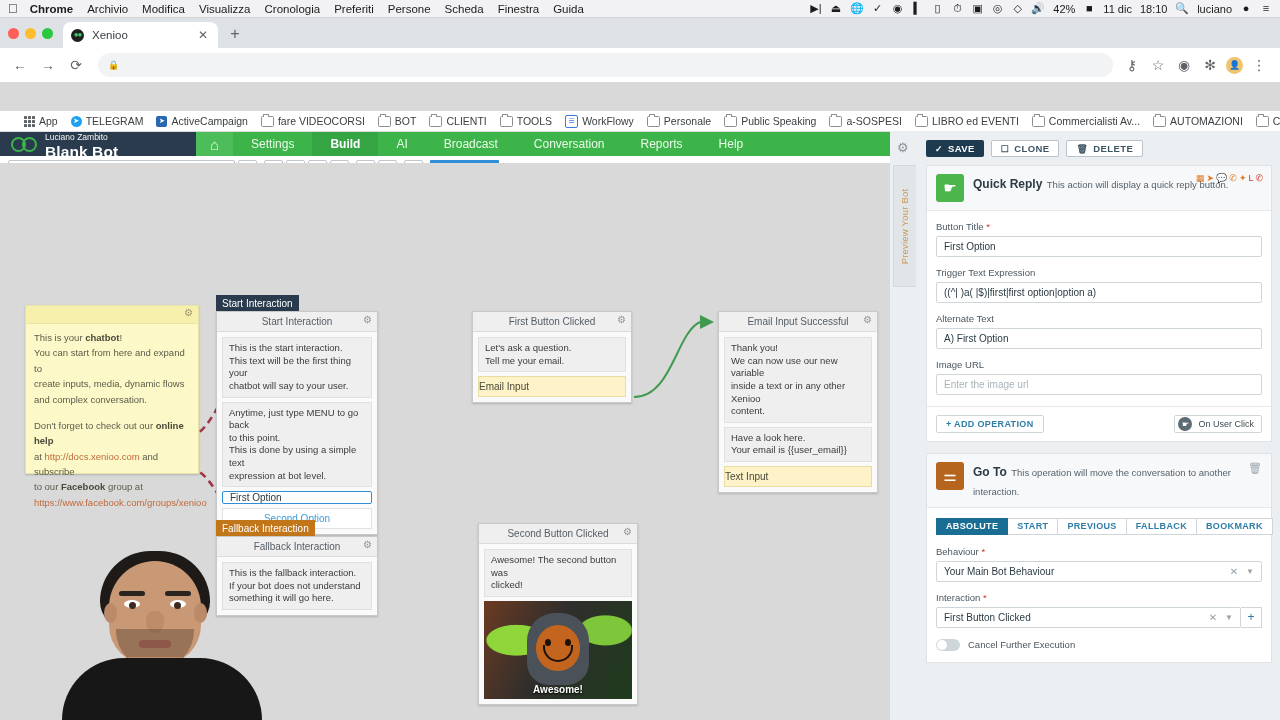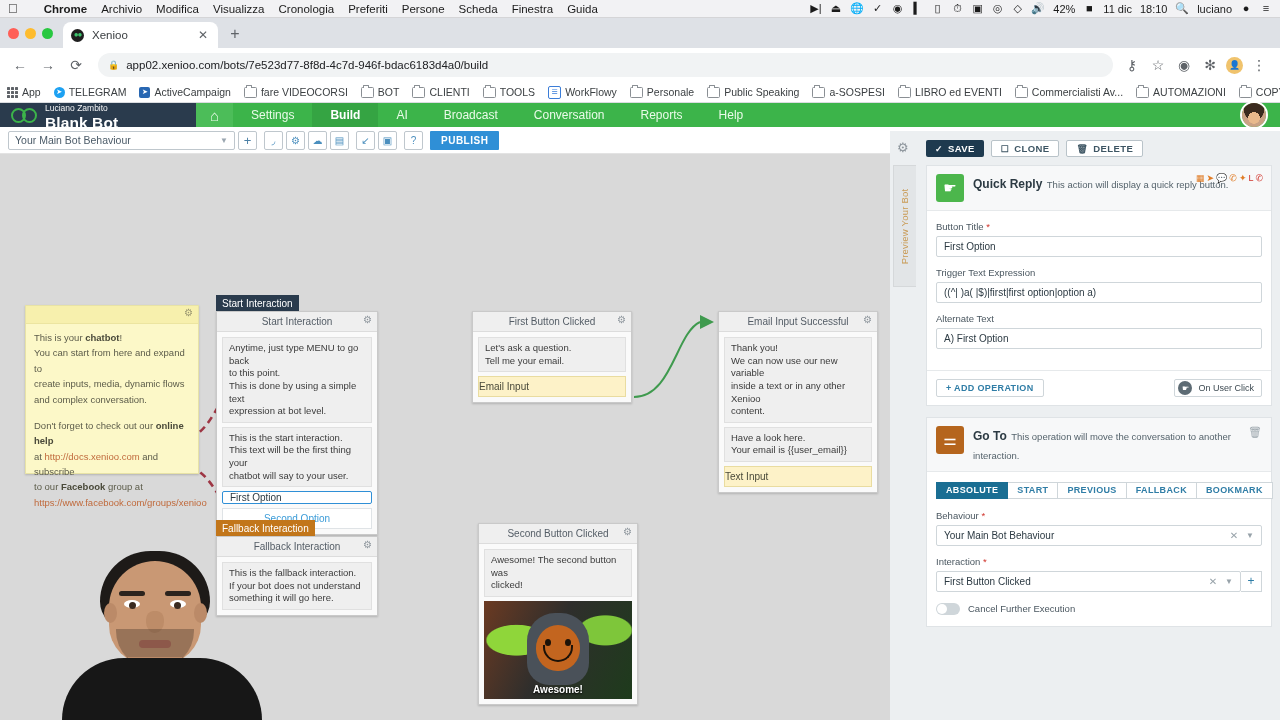--- a/index.html
+++ b/index.html
@@ -12,21 +12,21 @@
   .app{position:relative;width:1280px;height:720px;}
 
   
   .macbar{
     height:18px;background:#f2f2f4;display:flex;align-items:center;
     font-size:11.5px;color:#1b1b1b;padding:0 8px;box-sizing:border-box;
     border-bottom:1px solid #d5d5d7;
   }
   .macbar .apple{font-size:13px;margin-right:12px;line-height:1;}
   .macbar .mi{margin-right:14px;white-space:nowrap;}
-  .macbar .mi.bold{font-weight:bold;margin-left:14px;}
+  .macbar .mi.bold{font-weight:bold;}
   .macbar .spacer{flex:1;}
   .macbar .ri{margin-left:8px;display:flex;align-items:center;font-size:11px;color:#1b1b1b;}
   .glyphbox{
     display:inline-flex;align-items:center;justify-content:center;
     min-width:12px;height:12px;font-size:10px;line-height:1;
   }
   .battpct{font-size:11px;margin-left:6px;}
 
   
   .tabstrip{
@@ -70,22 +70,22 @@
   .omnibox .urltxt{white-space:nowrap;overflow:hidden;}
   .navright{display:flex;align-items:center;}
   .navright .navicon{margin:0 1px;}
   .avatar-chip{
     width:17px;height:17px;border-radius:50%;background:#f0c36d;
     display:flex;align-items:center;justify-content:center;font-size:9px;margin:0 3px;
   }
 
   
   .bookmarks{
-    height:21px;background:#fff;display:flex;align-items:center;padding:0 7px;box-sizing:border-box;
-    font-size:10.5px;color:#3c4043;border-bottom:1px solid #dadce0;white-space:nowrap;overflow:hidden;
+    height:21px;background:#fff;display:flex;align-items:center;padding:0 24px;box-sizing:border-box;
+    font-size:10.5px;color:#3c4043;border-bottom:1px solid #dadce0;white-space:nowrap;overflow:hidden;margin-top:29px;
   }
   .bm{display:flex;align-items:center;margin-right:13px;flex:none;}
   .bm .bmico{margin-right:4px;display:flex;align-items:center;}
   .folder-ico{
     width:11px;height:9px;border:1.2px solid #8a8f94;border-radius:1.5px;
     position:relative;background:#fff;
   }
   .folder-ico:after{
     content:"";position:absolute;left:1px;top:-2.5px;width:4px;height:2px;
     border:1.2px solid #8a8f94;border-bottom:none;border-radius:1px 1px 0 0;background:#fff;
@@ -399,21 +399,20 @@
     </div>
     <div class="newtab">+</div>
   </div>
 
   <div class="navbar">
     <span class="navicon">←</span>
     <span class="navicon">→</span>
     <span class="navicon">⟳</span>
     <div class="omnibox">
       <span class="lock">🔒</span>
-      <span class="urltxt">app02.xenioo.com/bots/7e523d77-8f8d-4c7d-946f-bdac6183d4a0/build</span>
     </div>
     <div class="navright">
       <span class="navicon">⚷</span>
       <span class="navicon">☆</span>
       <span class="navicon">◉</span>
       <span class="navicon">✻</span>
       <span class="avatar-chip">👤</span>
       <span class="navicon">⋮</span>
     </div>
   </div>
@@ -604,24 +603,24 @@
     </div>
 
     <div class="tag start" style="left:216px;top:132px;">Start Interaction</div>
     <div class="node" style="left:216px;top:148px;width:160px;">
       <div class="nhead">
         <span>Start Interaction</span>
         <span class="gear">⚙</span>
       </div>
       <div class="nbody">
         <div class="bubble">
+          This is the start interaction.<br>This text will be the first thing your<br>chatbot will say to your user.
+        </div>
+        <div class="bubble">
           Anytime, just type MENU to go back<br>to this point.<br>This is done by using a simple text<br>expression at bot level.
-        </div>
-        <div class="bubble">
-          This is the start interaction.<br>This text will be the first thing your<br>chatbot will say to your user.
         </div>
         <div class="btnrow sel">First Option</div>
         <div class="btnrow">Second Option</div>
       </div>
     </div>
 
     <div class="node" style="left:472px;top:148px;width:158px;">
       <div class="nhead">
         <span>First Button Clicked</span>
         <span class="gear">⚙</span>
@@ -749,20 +748,24 @@
             </div>
             <div class="inp">First Option</div>
           </div>
           <div class="fld">
             <div class="fld-label">Trigger Text Expression</div>
             <div class="inp">((^| )a( |$)|first|first option|option a)</div>
           </div>
           <div class="fld">
             <div class="fld-label">Alternate Text</div>
             <div class="inp">A) First Option</div>
+          </div>
+          <div class="fld" style="margin-bottom:0;">
+            <div class="fld-label">Image URL</div>
+            <div class="inp ph">Enter the image url</div>
           </div>
         </div>
         <div class="card-foot">
           <div class="addop">+ ADD OPERATION</div>
           <div class="onclick">
             <span class="knob">☛</span>
             <span>On User Click</span>
           </div>
         </div>
       </div>

